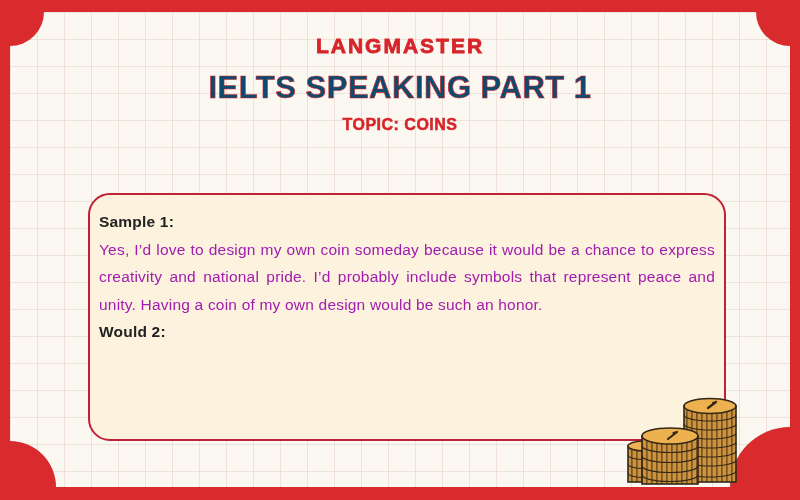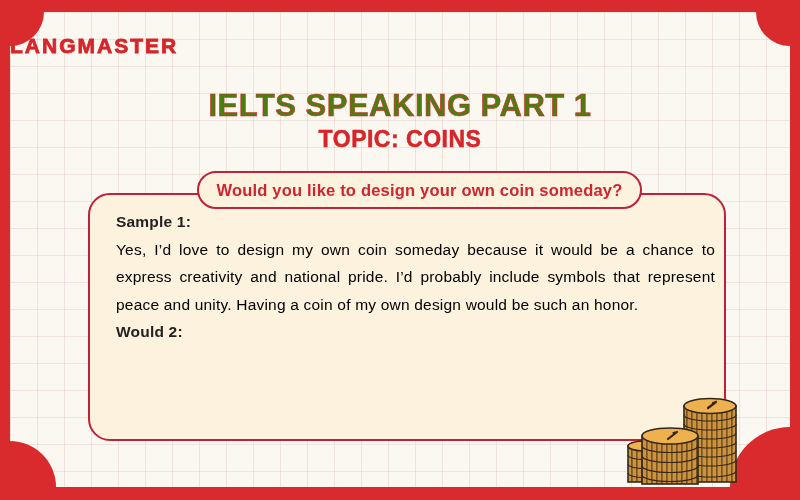--- a/index.html
+++ b/index.html
@@ -23,39 +23,38 @@
     background-size:27px 27px;
   }
   .corner { position:absolute; background:#d92a2e; z-index:3; }
   .corner.tl { top:0; left:0; width:34px; height:34px; border-bottom-right-radius:100%; }
   .corner.tr { top:0; right:0; width:34px; height:34px; border-bottom-left-radius:100%; }
   .corner.bl { bottom:0; left:0; width:46px; height:46px; border-top-right-radius:100%; }
   .corner.br { bottom:0; right:0; width:60px; height:60px; border-top-left-radius:100%; }
 
   .logo {
     position:absolute; top:22px; left:0; width:100%;
-    text-align:left;
+    text-align:center;
     font-size:21px; font-weight:bold; letter-spacing:2px;
     color:#d7252a;
     -webkit-text-stroke:0.8px #d7252a;
     z-index:2;
   }
   .title {
     position:absolute; top:58px; left:0; width:100%;
     text-align:center;
     font-size:31px; font-weight:bold; letter-spacing:0.5px;
-    color:#4d7c0f;
+    color:#0c4a6e;
     -webkit-text-stroke:0.6px #d7252a;
     z-index:2;
-    margin-top:18px;
   }
   .subtitle {
-    position:absolute; top:114px; left:0; width:100%;
+    position:absolute; top:104px; left:0; width:100%;
     text-align:center;
-    font-size:23px; font-weight:bold; letter-spacing:0.5px;
+    font-size:16px; font-weight:bold; letter-spacing:0.5px;
     color:#d7252a;
     -webkit-text-stroke:0.5px #d7252a;
     z-index:2;
   }
 
   .question-pill {
     position:absolute; left:187px; top:159px;
     width:445px; height:38px;
     background:#fcf2dd;
     border:2.5px solid #bf2138;
@@ -67,29 +66,29 @@
     font-size:16.5px; font-weight:bold; color:#d0242e;
     letter-spacing:0.2px;
   }
 
   .answer-box {
     position:absolute; left:78px; top:181px;
     width:638px; height:248px;
     background:#fcf2dd;
     border:2.5px solid #bf2138;
     border-radius:22px;
-    padding:13px 9px 8px 26px;
+    padding:13px 9px 8px 9px;
     z-index:2;
   }
   .sample-label {
     font-size:15.5px; font-weight:bold; color:#222;
     line-height:27.5px; letter-spacing:0.2px;
   }
   .sample-text {
-    font-size:15.5px; color:#000000;
+    font-size:15.5px; color:#a21caf;
     line-height:27.5px; letter-spacing:0.2px;
     text-align:justify;
   }
 
   .coins {
     position:absolute; left:616px; top:374px;
     width:120px; height:104px;
     z-index:3;
   }
 </style>
@@ -101,23 +100,20 @@
 
   <div class="corner tl"></div>
   <div class="corner tr"></div>
   <div class="corner bl"></div>
   <div class="corner br"></div>
 
   <div class="logo">LANGMASTER</div>
   <div class="title">IELTS SPEAKING PART 1</div>
   <div class="subtitle">TOPIC: COINS</div>
 
-  <div class="question-pill">
-    <span class="q-text">Would you like to design your own coin someday?</span>
-  </div>
 
   <div class="answer-box">
     <div class="sample-label">Sample 1:</div>
     <div class="sample-text">Yes, I’d love to design my own coin someday because it would be a chance to express creativity and national pride. I’d probably include symbols that represent peace and unity. Having a coin of my own design would be such an honor.</div>
     <div class="sample-label">Would 2:</div>
   </div>
 
   <svg class="coins" viewBox="0 0 120 104">
     <defs>
       <pattern id="ridge" width="5" height="10" patternUnits="userSpaceOnUse">

